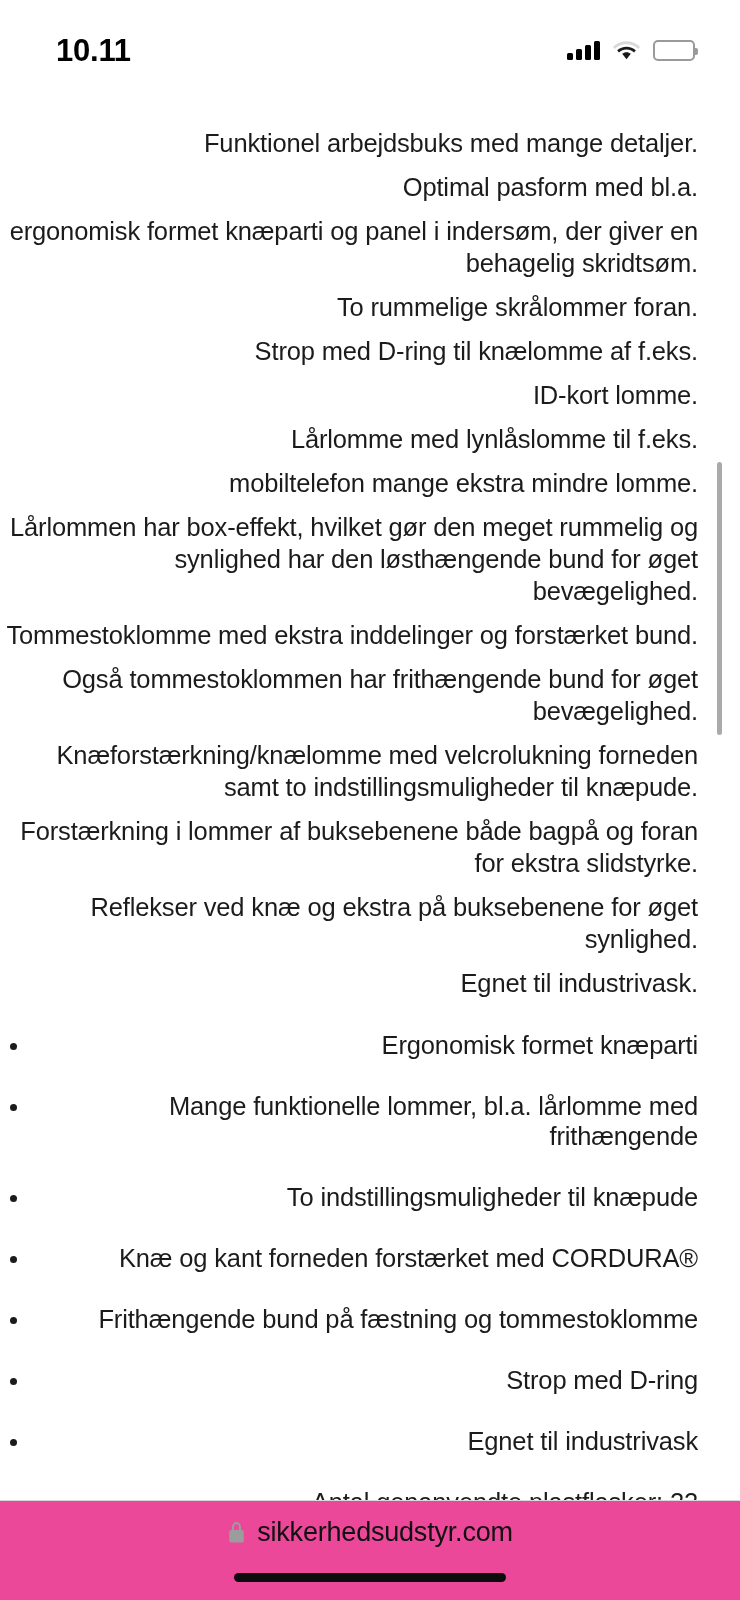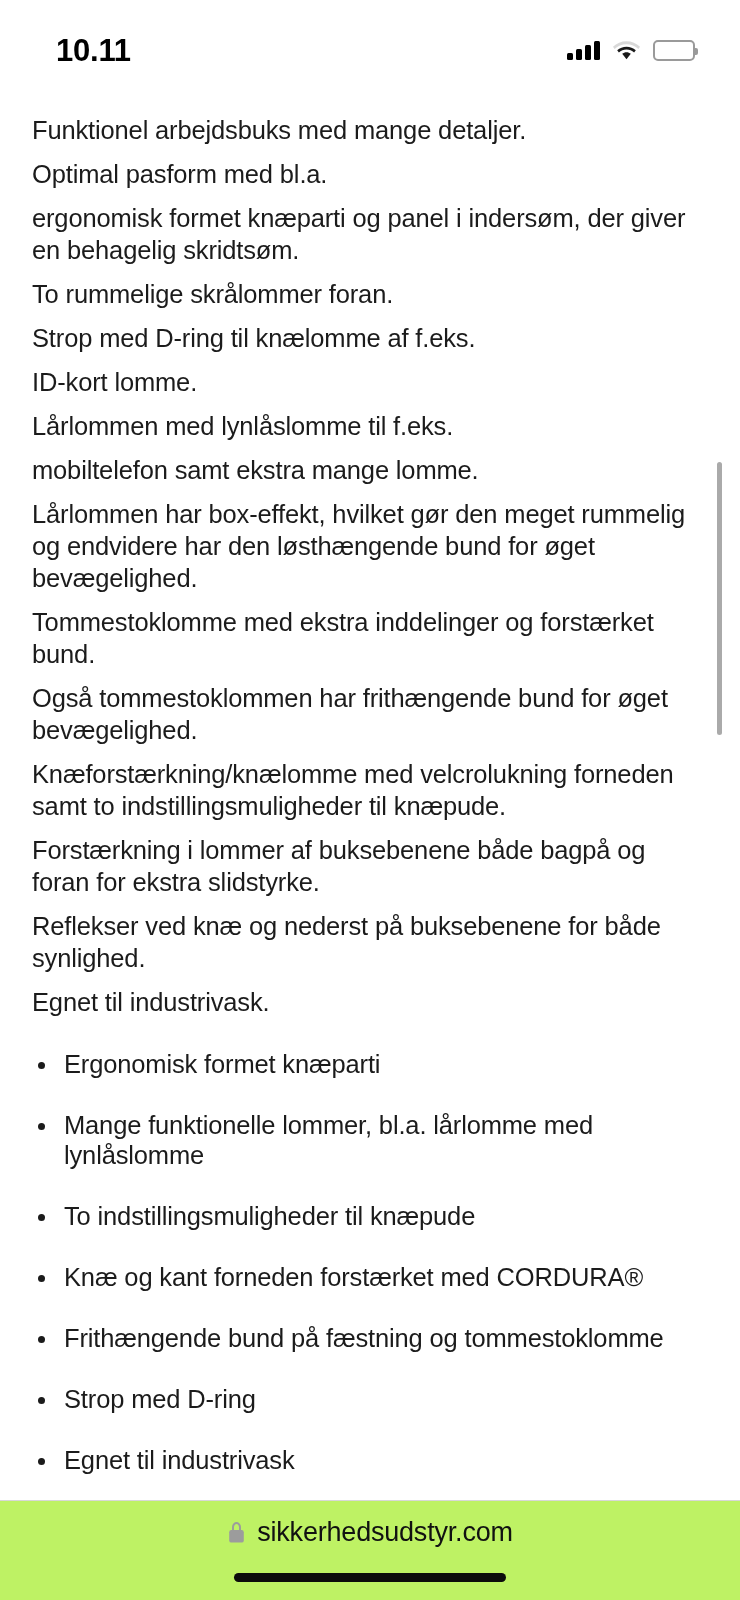--- a/index.html
+++ b/index.html
@@ -84,25 +84,26 @@
   }
   .battery-fill {
     height: 100%;
     background: #000;
     border-radius: 2px;
   }
 
   
   .content {
     position: absolute;
-    top: 84px;
+    top: 97px;
     left: 0;
     width: 740px;
     height: 1412px;
-    padding: 30px 42px 0 32px;
+    padding: 30px 42px 0 4px;
+    text-align: right;
   }
 
   .para {
     font-size: 25.5px;
     line-height: 32px;
     margin-bottom: 12px;
     letter-spacing: -0.15px;
     color: #1b1b1b;
   }
 
@@ -144,21 +145,21 @@
     border-radius: 3px;
     opacity: 0.85;
   }
 
   
   .browser-bar {
     position: absolute;
     bottom: 0; left: 0;
     width: 740px;
     height: 100px;
-    background: #bef264;
+    background: #ec4899;
     border-top: 1px solid #d8d8d8;
   }
 
   .url-row {
     display: flex;
     align-items: center;
     justify-content: center;
     gap: 11px;
     height: 62px;
   }
@@ -208,33 +209,33 @@
 </div>
 
 <div class="content">
 
   <p class="para">Funktionel arbejdsbuks med mange detaljer.</p>
   <p class="para">Optimal pasform med bl.a.</p>
   <p class="para">ergonomisk formet knæparti og panel i indersøm, der giver en behagelig skridtsøm.</p>
   <p class="para">To rummelige skrålommer foran.</p>
   <p class="para">Strop med D-ring til knælomme af f.eks.</p>
   <p class="para">ID-kort lomme.</p>
-  <p class="para">Lårlommen med lynlåslomme til f.eks.</p>
-  <p class="para">mobiltelefon samt ekstra mange lomme.</p>
-  <p class="para">Lårlommen har box-effekt, hvilket gør den meget rummelig og endvidere har den løsthængende bund for øget bevægelighed.</p>
+  <p class="para">Lårlomme med lynlåslomme til f.eks.</p>
+  <p class="para">mobiltelefon mange ekstra mindre lomme.</p>
+  <p class="para">Lårlommen har box-effekt, hvilket gør den meget rummelig og synlighed har den løsthængende bund for øget bevægelighed.</p>
   <p class="para">Tommestoklomme med ekstra inddelinger og forstærket bund.</p>
   <p class="para">Også tommestoklommen har frithængende bund for øget bevægelighed.</p>
   <p class="para">Knæforstærkning/knælomme med velcrolukning forneden samt to indstillingsmuligheder til knæpude.</p>
   <p class="para">Forstærkning i lommer af buksebenene både bagpå og foran for ekstra slidstyrke.</p>
-  <p class="para">Reflekser ved knæ og nederst på buksebenene for både synlighed.</p>
+  <p class="para">Reflekser ved knæ og ekstra på buksebenene for øget synlighed.</p>
   <p class="para">Egnet til industrivask.</p>
 
   <ul class="bullet-list">
     <li>Ergonomisk formet knæparti</li>
-    <li>Mange funktionelle lommer, bl.a. lårlomme med lynlåslomme</li>
+    <li>Mange funktionelle lommer, bl.a. lårlomme med frithængende</li>
     <li>To indstillingsmuligheder til knæpude</li>
     <li>Knæ og kant forneden forstærket med CORDURA®</li>
     <li>Frithængende bund på fæstning og tommestoklomme</li>
     <li>Strop med D-ring</li>
     <li>Egnet til industrivask</li>
     <li>Antal genanvendte plastflasker: 22</li>
   </ul>
 
 </div>
 

